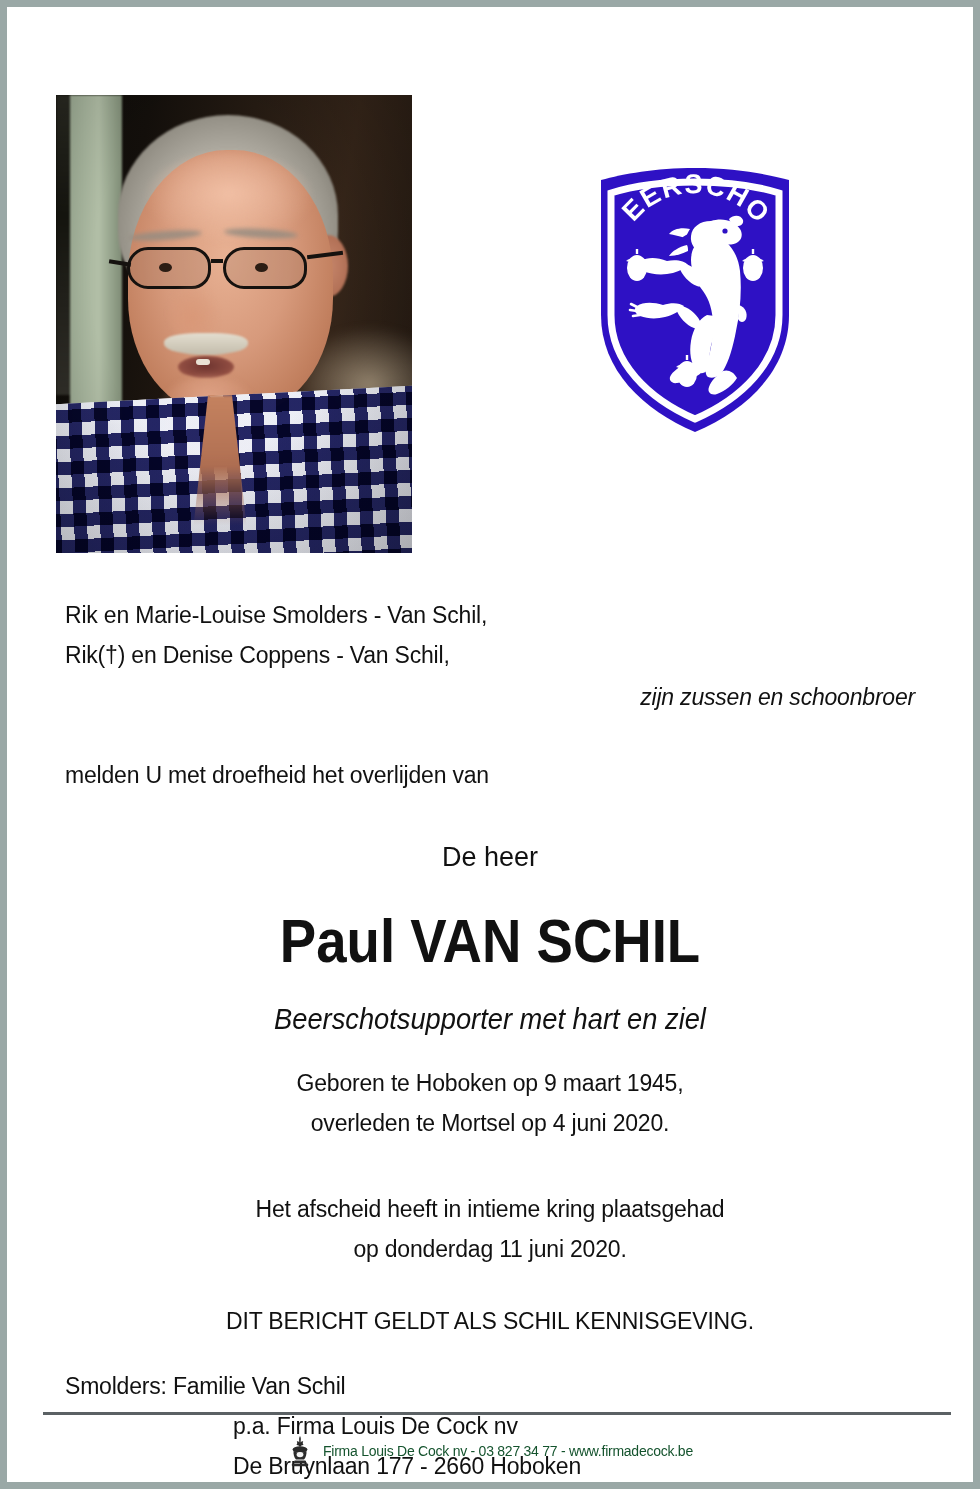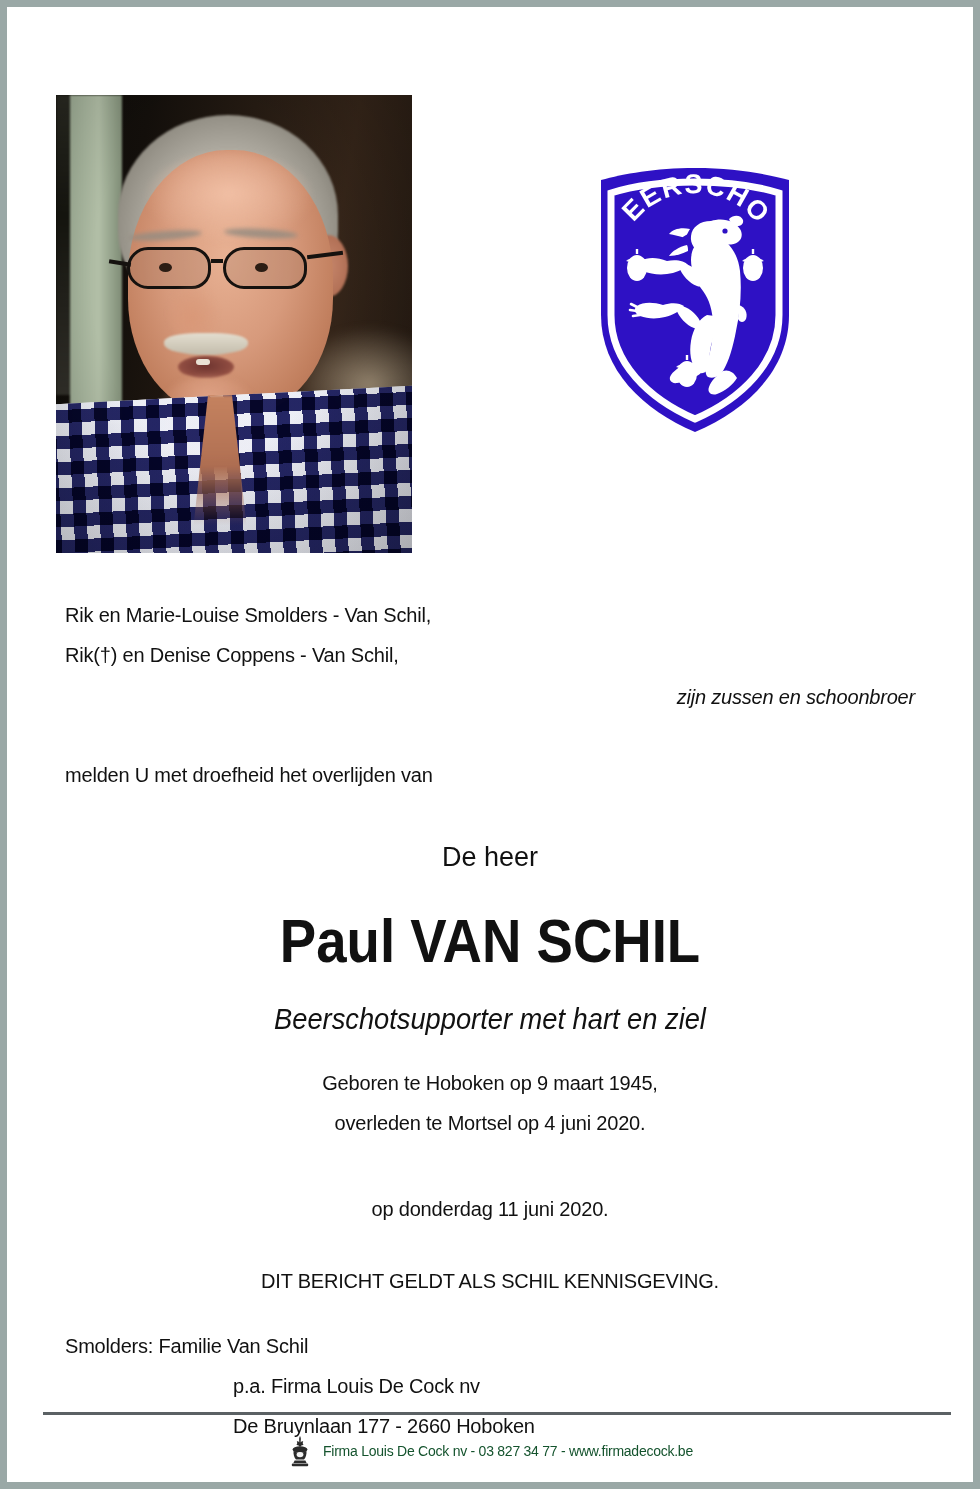--- a/index.html
+++ b/index.html
@@ -291,21 +291,21 @@
     position: absolute;
     left: 0;
     top: 565px;
     width: 100%;
     padding: 0 58px;
     box-sizing: border-box;
     color: #111111;
   }
 
   .ln {
-    font-size: 20px;
+    font-size: 23px;
     line-height: 40px;
     letter-spacing: -0.2px;
     white-space: nowrap;
   }
   .ln.right  { text-align: right; }
   .ln.italic { font-style: italic; }
 
   .blk-family { margin-top: 23px; }
   .blk-relation { margin-top: 2px; }
   .blk-melden { margin-top: 38px; }
@@ -568,20 +568,21 @@
     <div class="deceased-name">Paul VAN SCHIL</div>
 
     <div class="epitaph">Beerschotsupporter met hart en ziel</div>
 
     <div class="blk-dates">
       <div class="ln">Geboren te Hoboken op 9 maart 1945,</div>
       <div class="ln">overleden te Mortsel op 4 juni 2020.</div>
     </div>
 
     <div class="blk-farewell">
+      <div class="ln">Het afscheid heeft in intieme kring plaatsgehad</div>
       <div class="ln">op donderdag 11 juni 2020.</div>
     </div>
 
     <div class="blk-notice">
       <div class="ln">DIT BERICHT GELDT ALS SCHIL KENNISGEVING.</div>
     </div>
 
     <div class="blk-address">
       <div class="ln addr-line1">Smolders: Familie Van Schil</div>
       <div class="ln addr-indent">p.a. Firma Louis De Cock nv</div>

